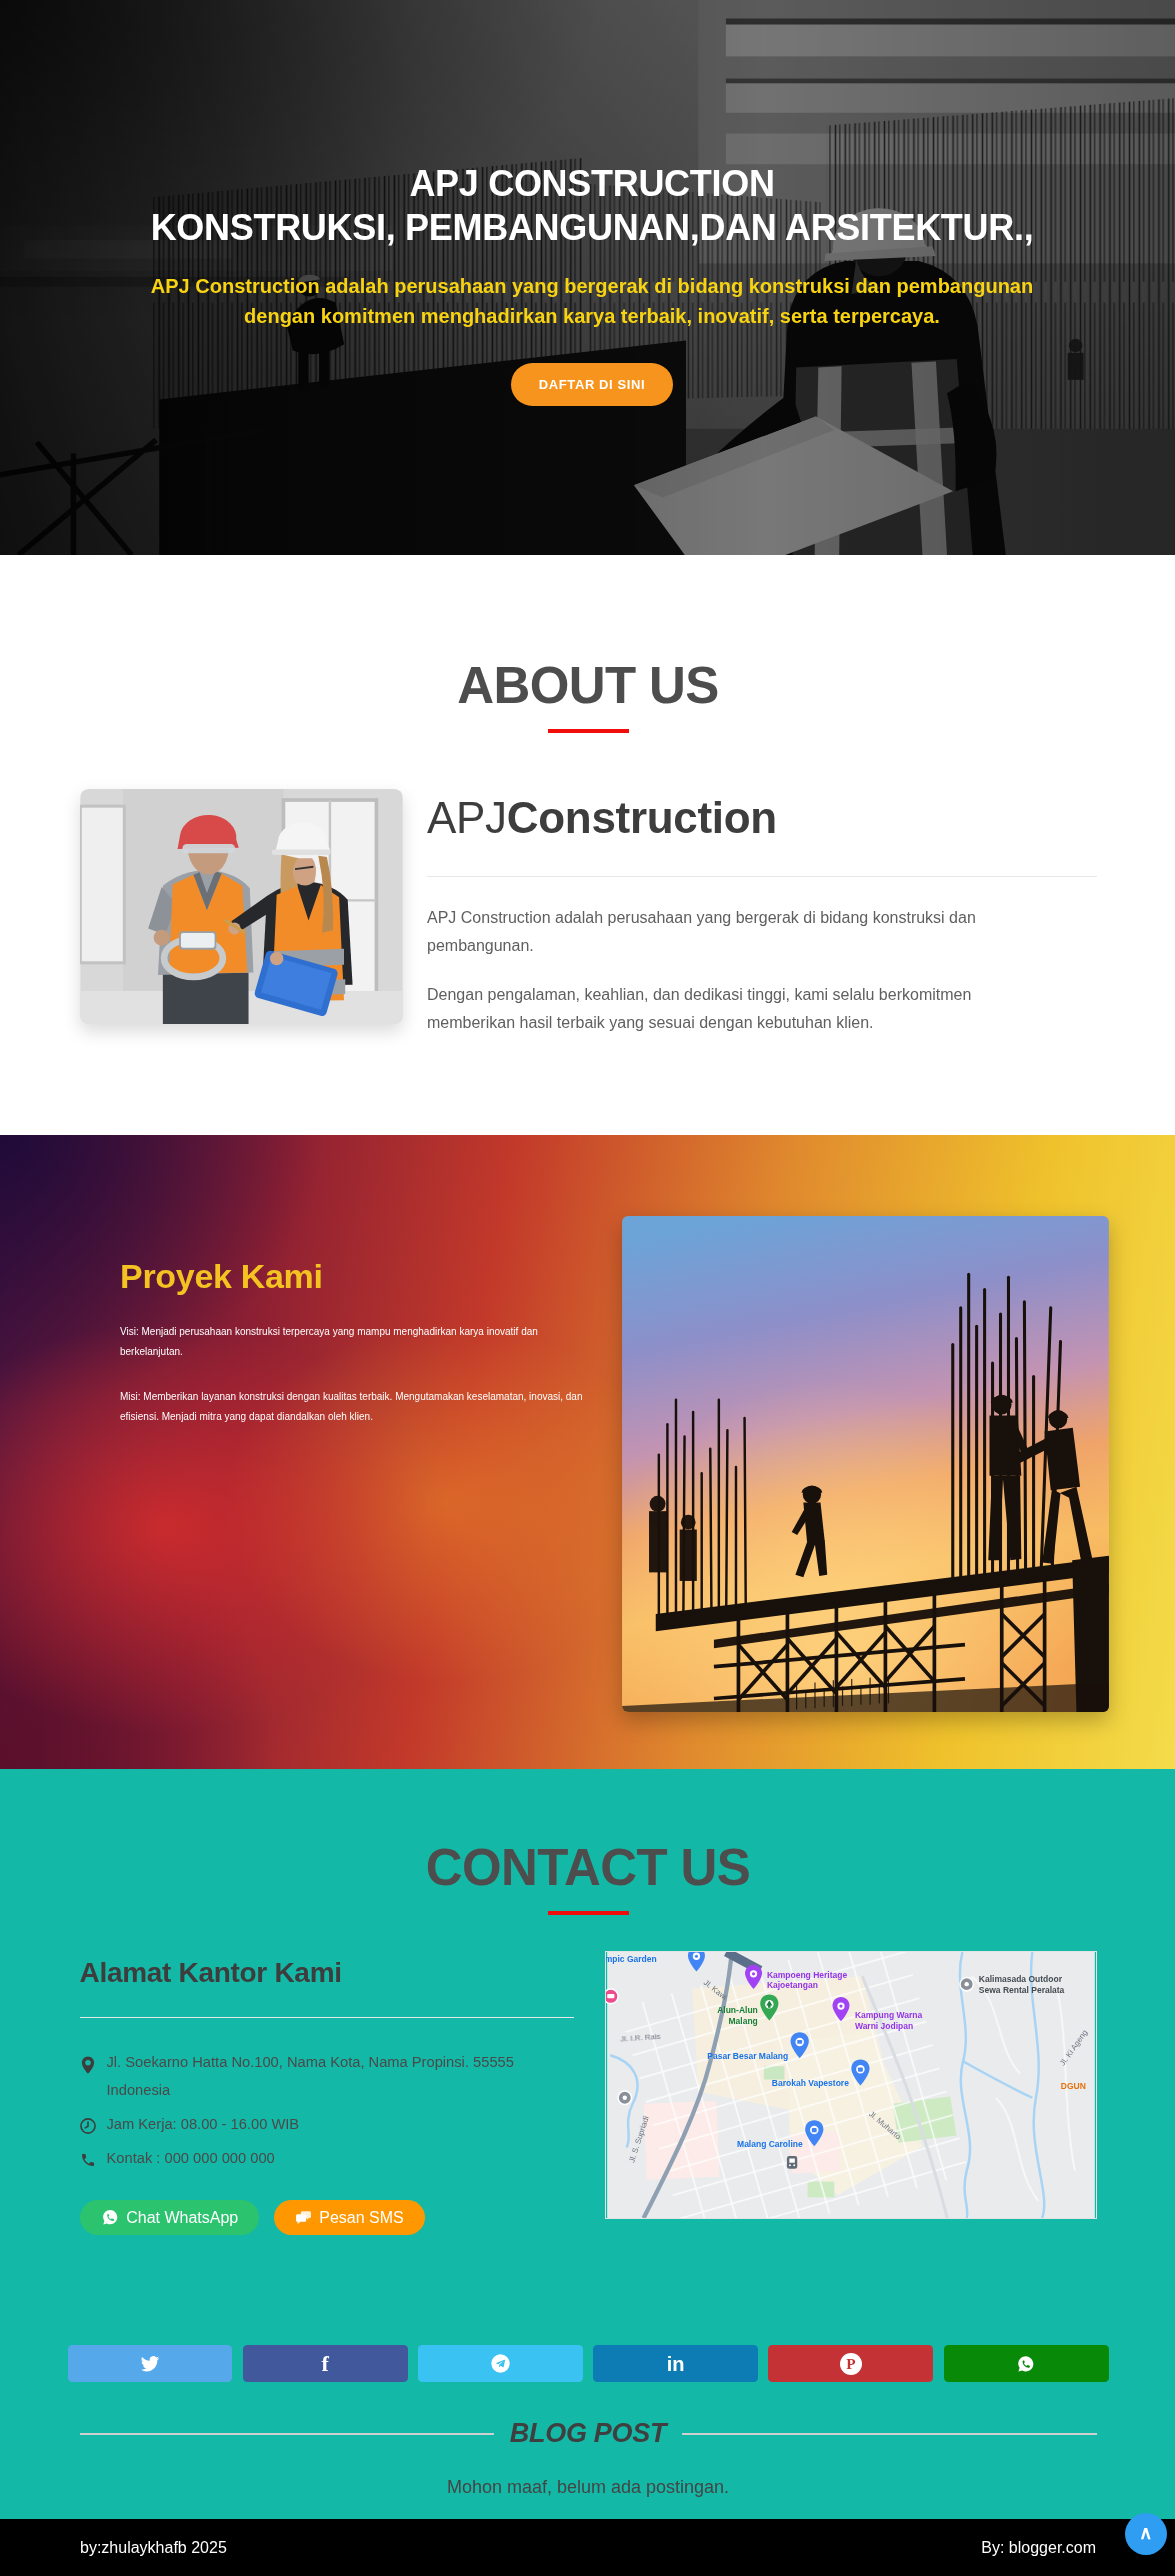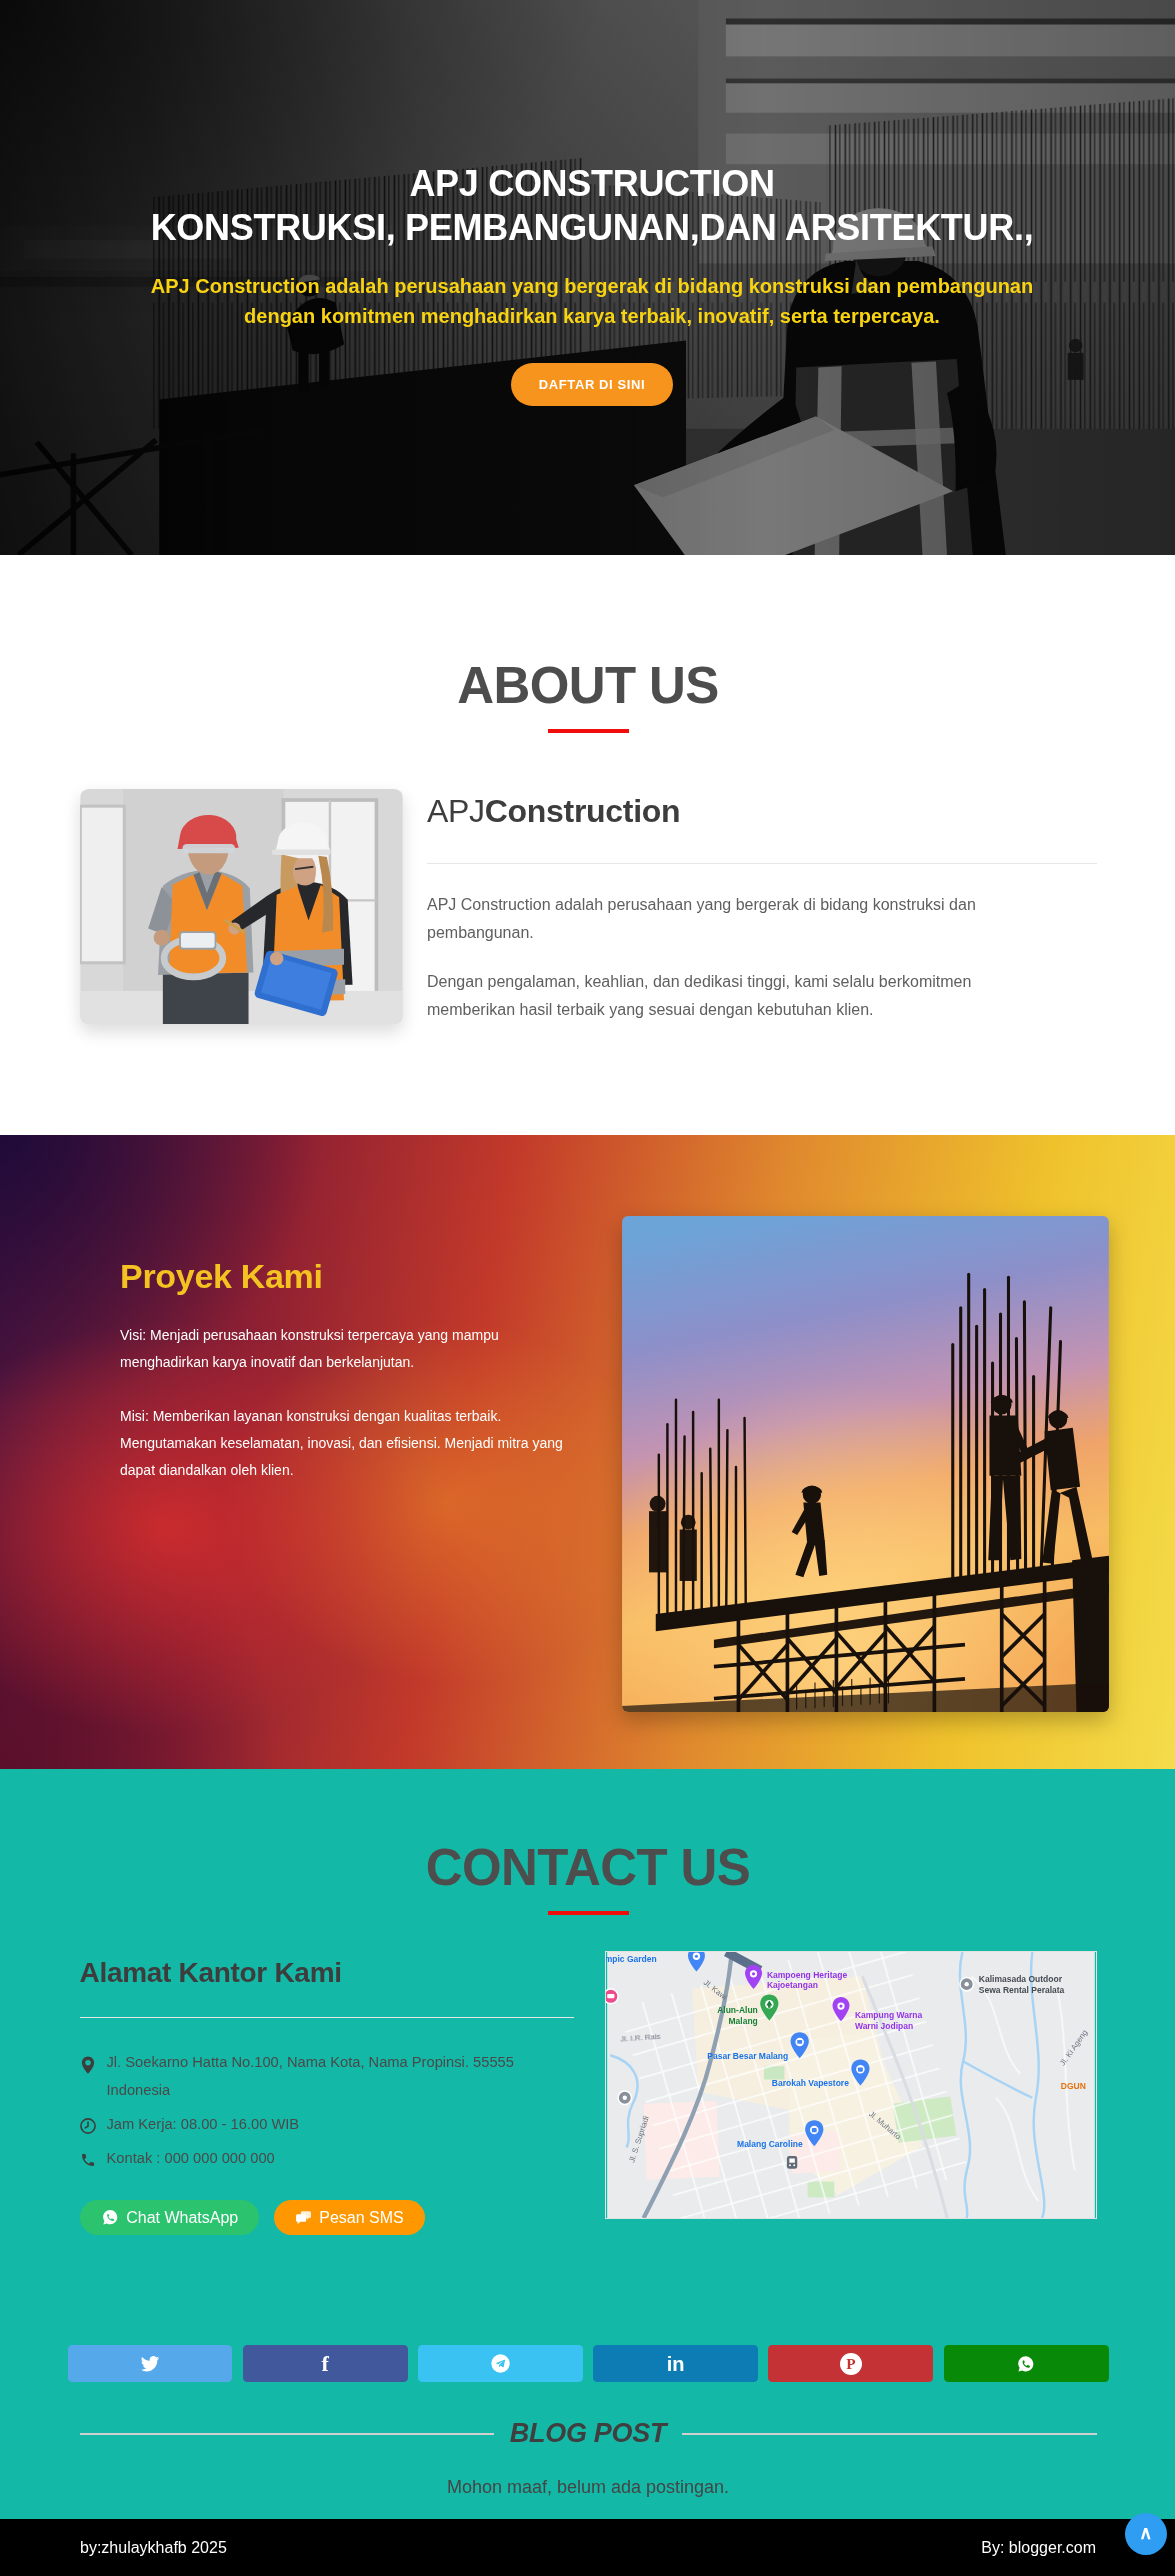--- a/index.html
+++ b/index.html
@@ -32,38 +32,38 @@
     letter-spacing:-0.6px;line-height:1.05;}
   .red-bar{width:81px;height:4.3px;background:var(--accent_red);margin:16px auto 0;}
 
   
   .about{height:580px;background:#fff;padding-top:104px;}
   .about-row{display:flex;gap:24.5px;width:1017px;margin:56px auto 0;align-items:flex-start;}
   .about-photo{width:323px;height:235px;border-radius:8.6px;overflow:hidden;flex:0 0 auto;
     box-shadow:0 7.3px 17px rgba(0,0,0,.14);}
   .about-photo svg{display:block;width:100%;height:100%;}
   .about-text{flex:1;padding-top:3.7px;}
-  .about-brand{font-size:32px;color:#3d3d3d;letter-spacing:-0.3px;}
+  .about-brand{font-size:44px;color:#3d3d3d;letter-spacing:-0.3px;}
   .about-brand .light{font-weight:400;}
   .about-brand .bold{font-weight:800;}
   .about-divider{border:none;border-top:1.2px solid #e7e7e7;margin:33px 0 27px;}
   .about-text p{color:var(--text_gray);font-size:16px;line-height:1.75;margin-bottom:21px;max-width:612px;}
 
   
   .projects{position:relative;height:634px;overflow:hidden;
     background:
       radial-gradient(380px 294px at 14% 62%, rgba(226,48,43,.75), rgba(226,48,43,0) 70%),
       radial-gradient(318px 257px at 38% 58%, rgba(240,140,40,.55), rgba(240,140,40,0) 70%),
       radial-gradient(429px 367px at 0% 0%, rgba(30,10,56,.95), rgba(30,10,56,0) 75%),
       radial-gradient(367px 429px at 0% 100%, rgba(90,14,40,.9), rgba(90,14,40,0) 75%),
       linear-gradient(100deg,#43123f 0%,#8c1f33 22%,#c2392a 40%,#e08a2e 62%,#efc22c 82%,#f4dc4a 100%);}
   .projects-inner{display:flex;width:1096px;margin:6px auto;padding-left:80px;gap:37px;}
   .projects-text{flex:1;padding-top:116px;max-width:465px;}
   .projects-title{color:var(--projects_yellow);font-size:34px;font-weight:800;letter-spacing:-0.3px;}
-  .projects-text p{color:#fff;font-size:14px;line-height:1.95;margin-top:26px;font-weight:400;}
+  .projects-text p{color:#fff;font-size:10px;line-height:1.95;margin-top:26px;font-weight:400;}
   .projects-photo{flex:0 0 auto;width:487px;height:496px;margin-top:75px;border-radius:6.1px;
     overflow:hidden;box-shadow:0 8.6px 21px rgba(0,0,0,.25);}
   .projects-photo svg{display:block;width:100%;height:100%;}
 
   
   .contact-wrap{height:750px;background:#14b8a6;padding-top:72px;}
   .contact-row{display:flex;width:1017px;margin:36px auto 0;gap:31px;align-items:flex-start;}
   .contact-left{flex:1;padding-top:6.1px;}
   .office-title{color:#3d3d3d;font-size:28px;font-weight:800;letter-spacing:-0.3px;}
   .contact-divider{border:none;border-top:1.2px solid #e7e7e7;margin:28px 0 31px;}

